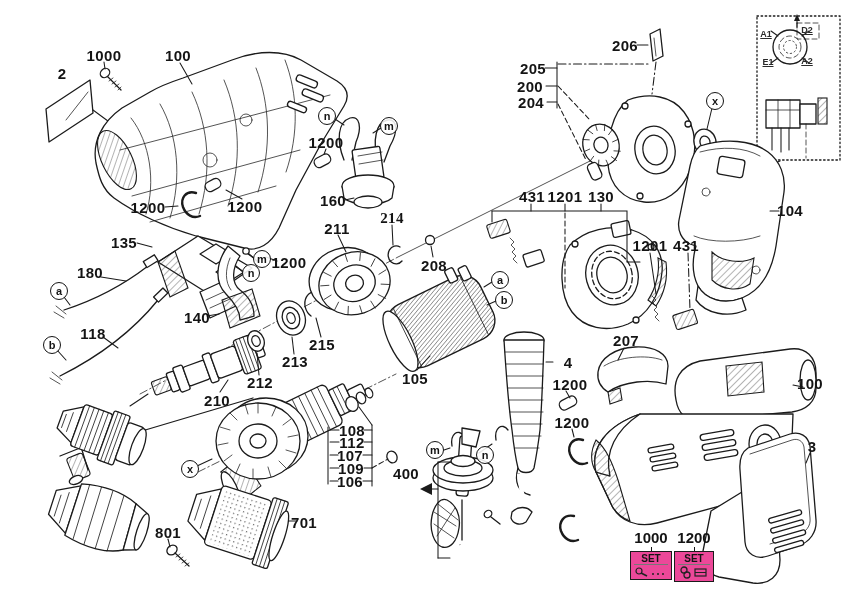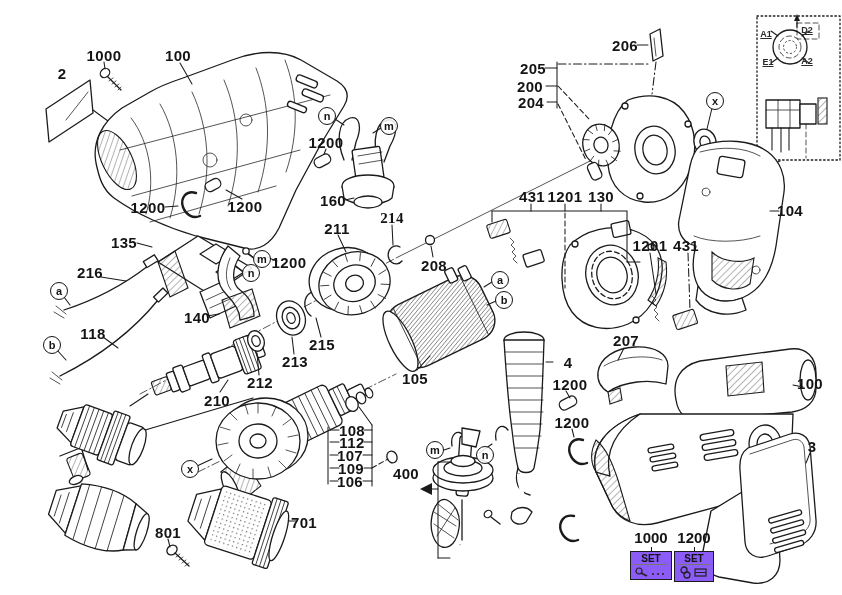--- a/index.html
+++ b/index.html
@@ -12,21 +12,21 @@
   .rletter{position:absolute;transform:translate(-50%,-50%);
            width:16px;height:16px;border:1.7px solid #141414;border-radius:50%;
            font:bold 11px "Liberation Sans",sans-serif;color:#141414;
            display:flex;align-items:center;justify-content:center;
            background:rgba(255,255,255,.88);z-index:4;line-height:1;}
   .term{position:absolute;transform:translate(-50%,-50%);
         font:bold 9px "Liberation Sans",sans-serif;color:#2a2a2a;z-index:4;text-decoration:underline;}
   .legend{position:absolute;z-index:4;text-align:center;}
   .legend .num{font:bold 15px "Liberation Sans",sans-serif;color:#141414;margin-bottom:1px;}
   .legend .tick{width:1px;height:4px;background:#141414;margin:0 auto;}
-  .legend .box{border:1.6px solid #1b1b1b;background:#8b5cf6;padding:1px 3px 2px 3px;}
+  .legend .box{border:1.6px solid #1b1b1b;background:#ec4899;padding:1px 3px 2px 3px;}
   .legend .set{font:bold 10px "Liberation Sans",sans-serif;color:#141414;
                border-bottom:1px solid #777;line-height:11px;}
   .legend .gl{display:block;margin-top:1px;}
   .wm{position:absolute;left:0;top:278px;width:842px;text-align:center;
       font:bold 40px "Liberation Sans",sans-serif;color:#b9b9b9;opacity:.42;
       letter-spacing:9px;z-index:3;pointer-events:none;white-space:nowrap;}
 </style>
 </head>
 <body>
 
@@ -496,21 +496,21 @@
       <div class="plabel" style="left: 790px; top: 210px;">104</div>
       <div class="plabel" style="left: 532px; top: 196px;">431</div>
       <div class="plabel" style="left: 565px; top: 196px;">1201</div>
       <div class="plabel" style="left: 601px; top: 196px;">130</div>
       <div class="plabel" style="left: 650px; top: 245px;">1201</div>
       <div class="plabel" style="left: 686px; top: 245px;">431</div>
       <div class="plabel" style="left: 148px; top: 207px;">1200</div>
       <div class="plabel" style="left: 245px; top: 206px;">1200</div>
       <div class="plabel" style="left: 333px; top: 200px;">160</div>
       <div class="plabel" style="left: 124px; top: 242px;">135</div>
-      <div class="plabel" style="left: 90px; top: 272px;">216</div>
+      <div class="plabel" style="left: 90px; top: 272px;">180</div>
       <div class="plabel" style="left: 93px; top: 333px;">118</div>
       <div class="plabel" style="left: 197px; top: 317px;">140</div>
       <div class="plabel" style="left: 337px; top: 228px;">211</div>
       <div class="plabel" style="left: 392px; top: 218px; font-family: Liberation Serif, serif;">214</div>
       <div class="plabel" style="left: 289px; top: 262px;">1200</div>
       <div class="plabel" style="left: 434px; top: 265px;">208</div>
       <div class="plabel" style="left: 322px; top: 344px; text-align: right;">215</div>
       <div class="plabel" style="left: 295px; top: 361px;">213</div>
       <div class="plabel" style="left: 260px; top: 382px;">212</div>
       <div class="plabel" style="left: 217px; top: 400px;">210</div>

